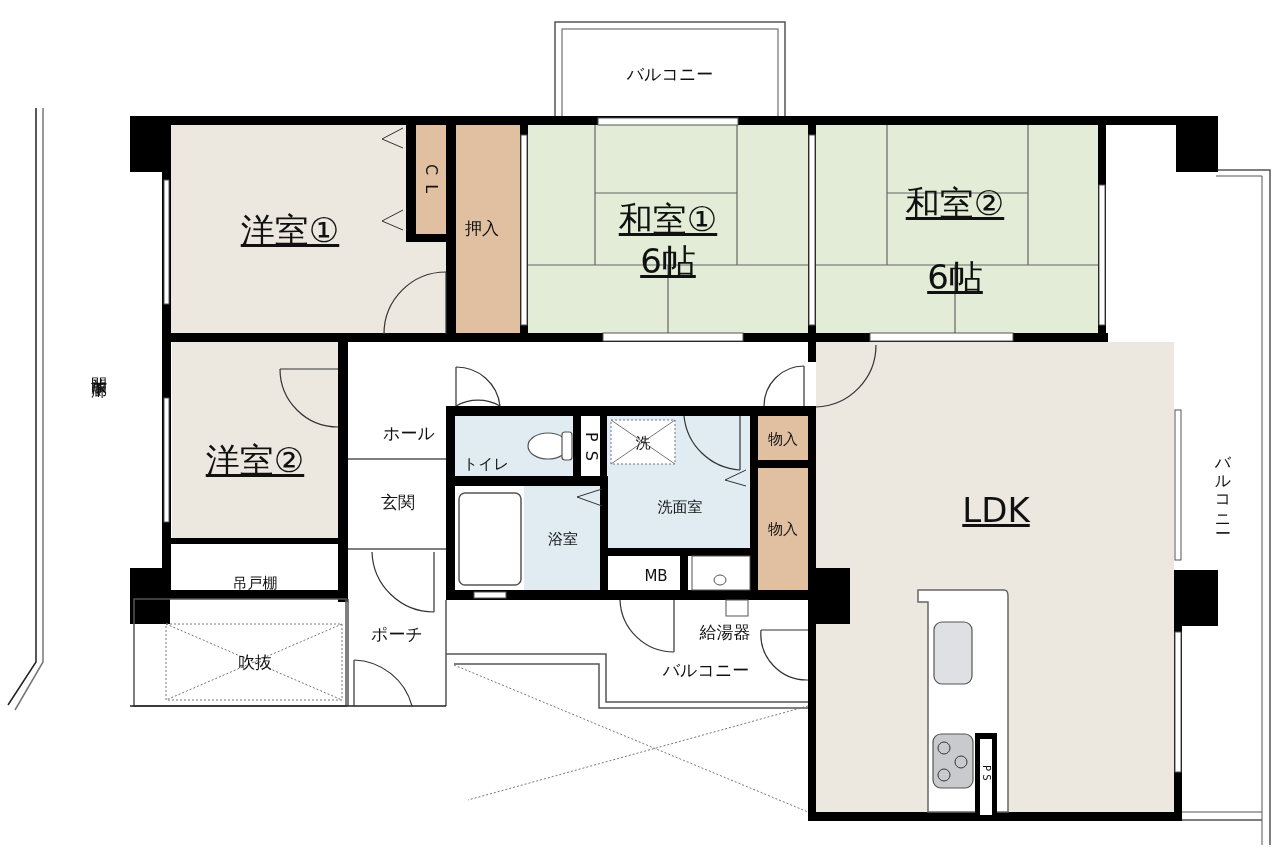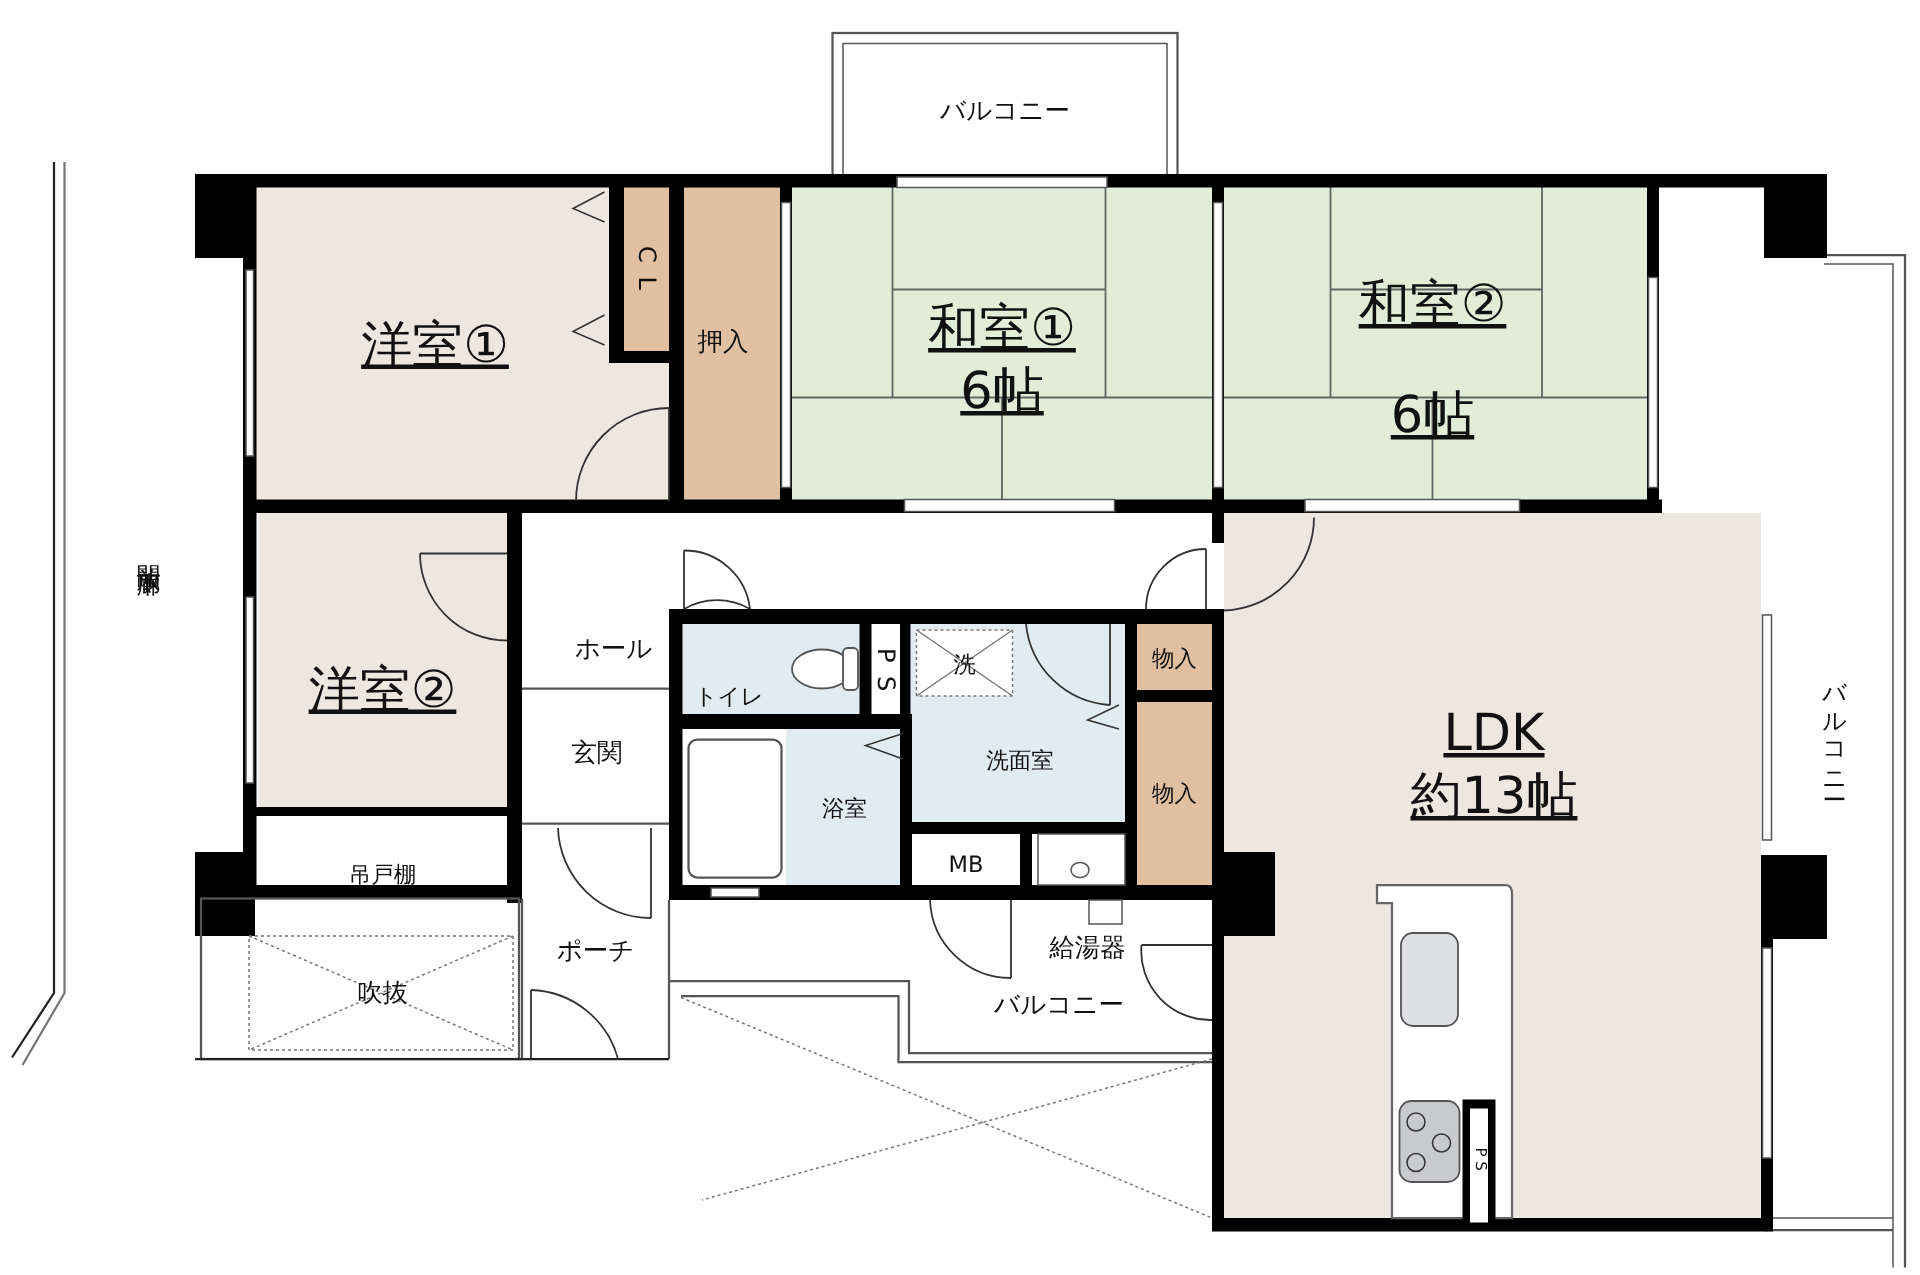--- a/index.html
+++ b/index.html
@@ -192,33 +192,32 @@
 </div>
 <div class="lbl room-lg" style="left:855px;top:190px;width:200px;height:100px;gap:32px;">
   <span>和室②</span>
   <span>6帖</span>
 </div>
 <div class="lbl room-lg" style="left:155px;top:410px;width:200px;height:100px;">
   <span>洋室②</span>
 </div>
 <div class="lbl room-lg" style="left:896px;top:455px;width:200px;height:110px;">
   <span>LDK</span>
-  <span>約13帖</span>
 </div>
 
 <div class="lbl vert room-md" style="left:416px;top:150px;width:30px;height:60px;">C L</div>
 <div class="lbl room-md" style="left:456px;top:215px;width:52px;height:30px;font-family:Liberation Mono, monospace;">押入</div>
 <div class="lbl room-md" style="left:361px;top:385px;width:96px;height:30px;margin-top:34px;">ホール</div>
 <div class="lbl room-md" style="left:350px;top:488px;width:96px;height:30px;">玄関</div>
 <div class="lbl room-sm" style="left:456px;top:432px;width:60px;height:30px;margin-top:17px;">トイレ</div>
 <div class="lbl vert room-sm" style="left:581px;top:420px;width:19px;height:54px;">P S</div>
 <div class="lbl room-sm" style="left:628px;top:428px;width:30px;height:30px;">洗</div>
 <div class="lbl room-sm" style="left:620px;top:492px;width:120px;height:30px;">洗面室</div>
 <div class="lbl room-sm" style="left:530px;top:524px;width:66px;height:30px;">浴室</div>
-<div class="lbl room-sm" style="left:608px;top:562px;width:72px;height:28px;">MB</div>
+<div class="lbl room-sm" style="left:608px;top:562px;width:72px;height:28px;padding-left:12px;">MB</div>
 <div class="lbl room-sm" style="left:758px;top:424px;width:50px;height:30px;">物入</div>
 <div class="lbl room-sm" style="left:758px;top:514px;width:50px;height:30px;">物入</div>
 <div class="lbl room-sm" style="left:172px;top:556px;width:166px;height:30px;margin-top:12px;">吊戸棚</div>
 <div class="lbl room-md" style="left:200px;top:648px;width:110px;height:30px;">吹抜</div>
 <div class="lbl room-md" style="left:355px;top:620px;width:84px;height:30px;">ポーチ</div>
 <div class="lbl room-md" style="left:680px;top:618px;width:90px;height:30px;">給湯器</div>
 <div class="lbl" style="left:980px;top:758px;width:12px;height:30px;writing-mode:vertical-rl;font-size:10px;">P S</div>
 
 <div class="lbl room-md" style="left:580px;top:60px;width:180px;height:30px;">バルコニー</div>
 <div class="lbl room-md" style="left:606px;top:656px;width:200px;height:30px;">バルコニー</div>

